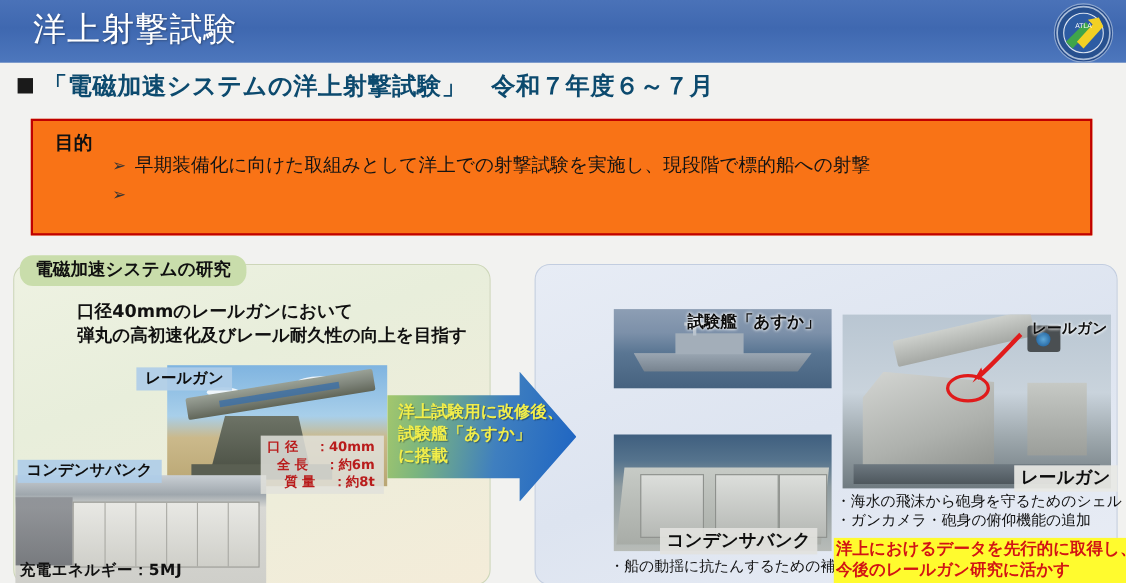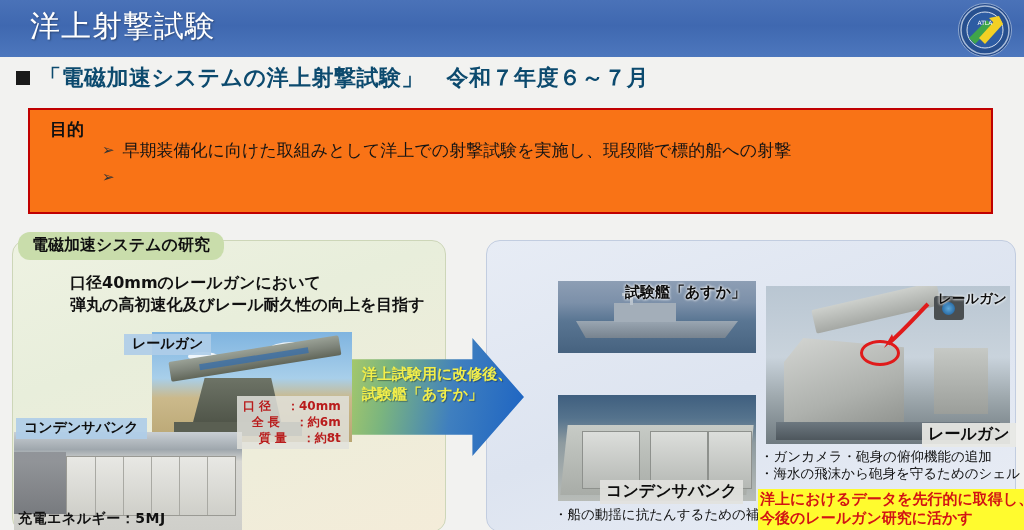--- a/index.html
+++ b/index.html
@@ -605,20 +605,21 @@
     <div>口径40mmのレールガンにおいて</div>
     <div>弾丸の高初速化及びレール耐久性の向上を目指す</div>
   </div>
 
   <div class="charge-energy">充電エネルギー：5MJ</div>
 
   <div class="big-arrow"></div>
   <div class="arrow-text">
     <div>洋上試験用に改修後、</div>
     <div>試験艦「あすか」</div>
+    <div>に搭載</div>
   </div>
 
   <div class="panel-right"></div>
 
   <div class="photo-ship">
     <div class="ship-hull"></div>
     <div class="ship-super"></div>
     <div class="ship-mast"></div>
     <div class="ship-mast2"></div>
   </div>
@@ -644,22 +645,22 @@
   </div>
   <div class="gc-ellipse"></div>
   <svg class="gc-arrow" viewBox="0 0 52 48">
     <path d="M48 4 C38 14, 24 30, 8 44" stroke="#e01b1b" stroke-width="4" fill="none"></path>
     <path d="M4 48 L14 40 L12 34 Z" fill="#e01b1b"></path>
   </svg>
   <div class="label-guncam">レールガン</div>
   <div class="label-railgun-right">レールガン</div>
 
   <div class="bullets-right">
+    <div class="bullet-line">・海水の飛沫から砲身を守るためのシェル</div>
     <div class="bullet-line">・ガンカメラ・砲身の俯仰機能の追加</div>
-    <div class="bullet-line">・海水の飛沫から砲身を守るためのシェル</div>
   </div>
 
   <div class="highlight-right">
     <div class="highlight-line">洋上におけるデータを先行的に取得し、</div>
     <div class="highlight-line">今後のレールガン研究に活かす</div>
   </div>
 
 </div>
 
 </body></html>

